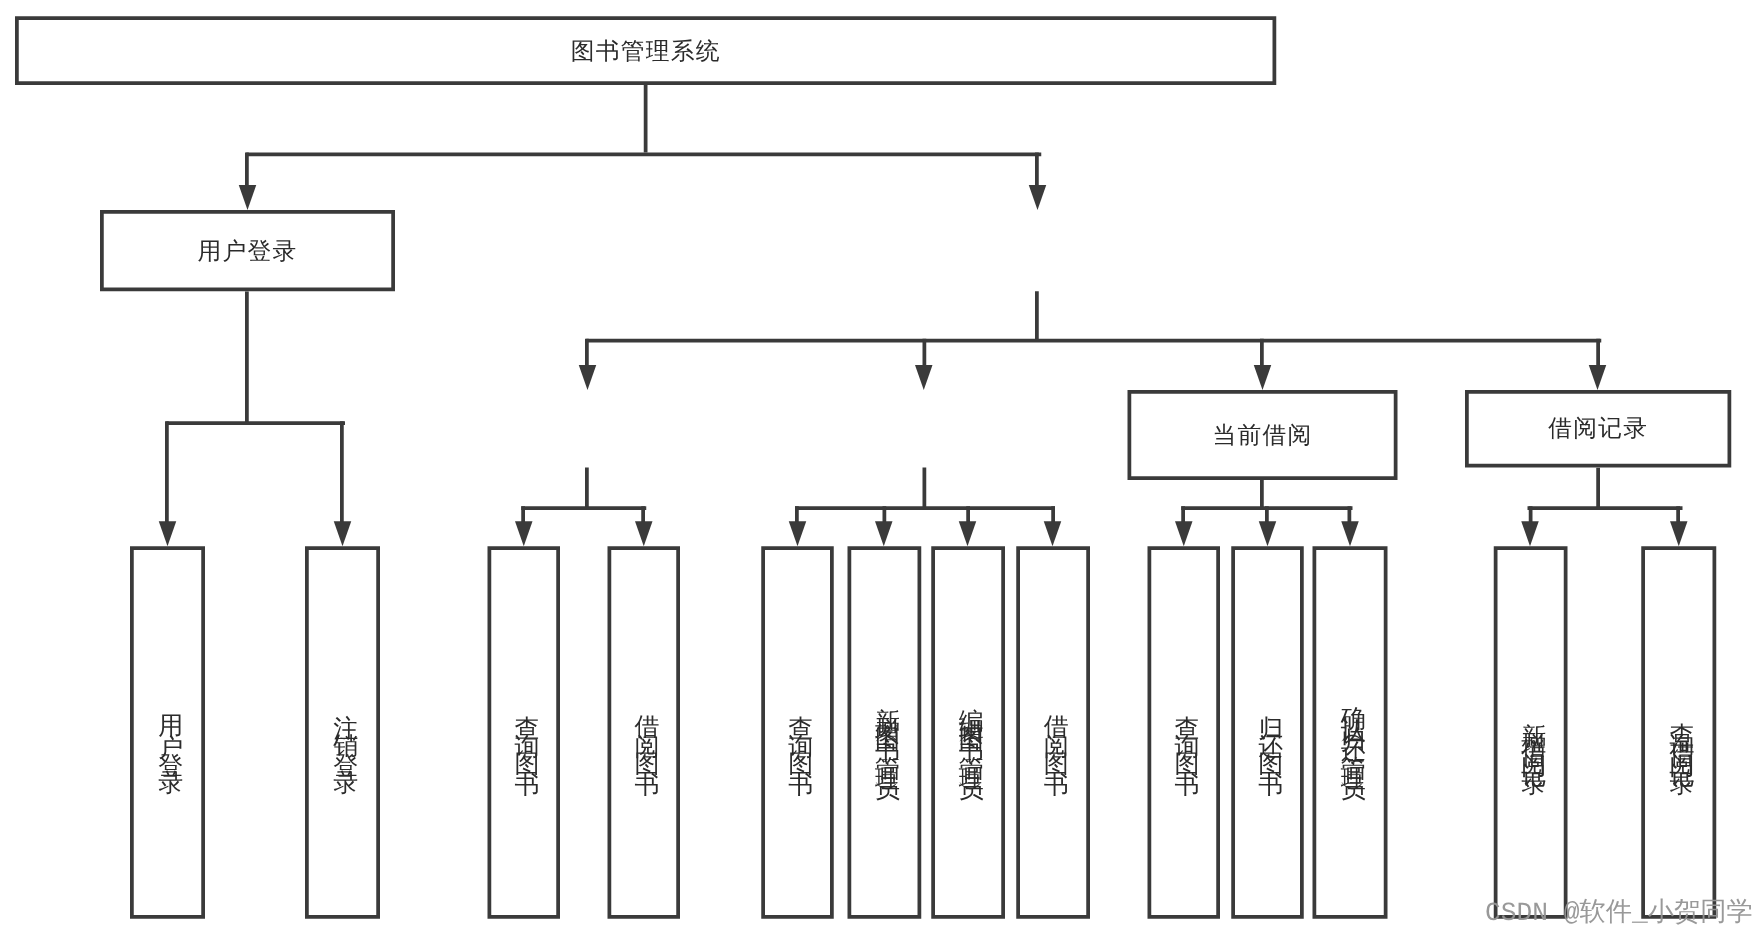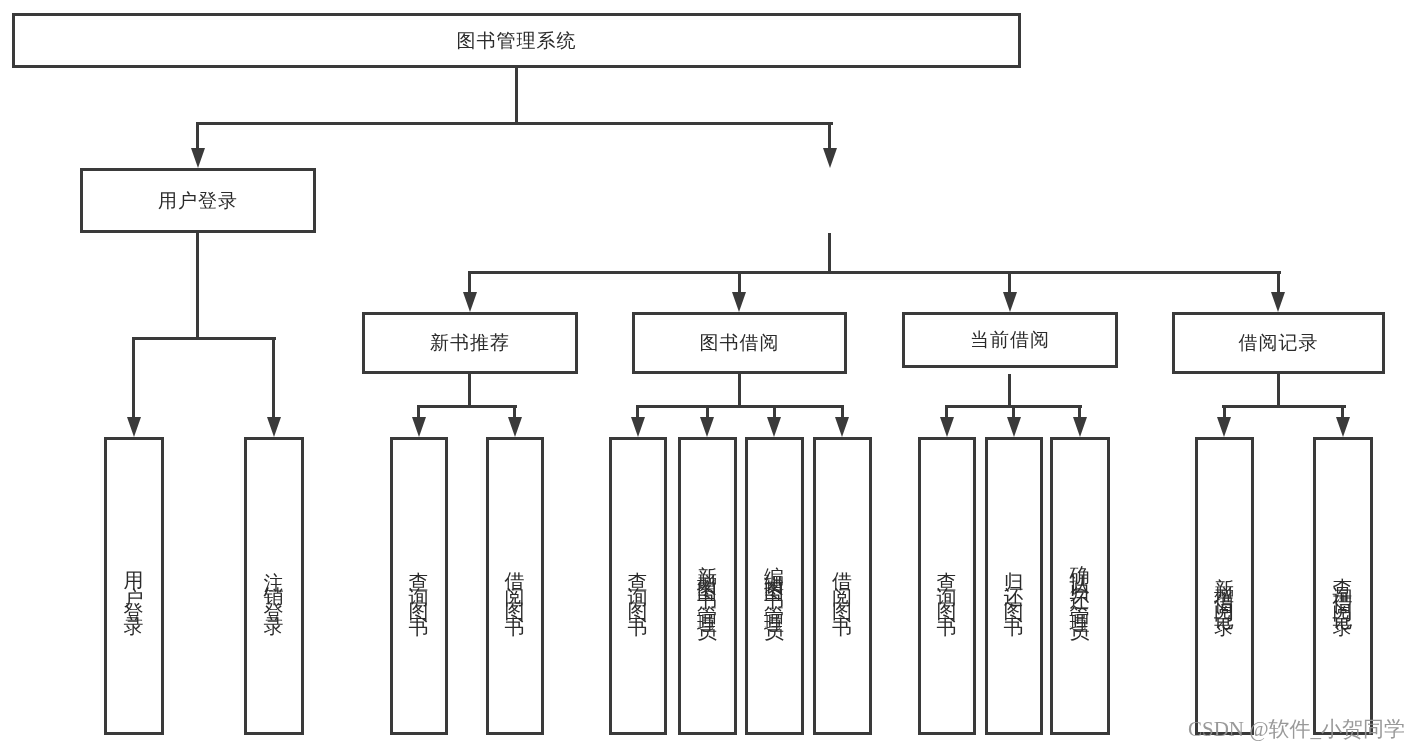--- a/index.html
+++ b/index.html
@@ -2,21 +2,21 @@
 <html><head>
 <meta charset="utf-8">
 <style>
   html, body { margin: 0; padding: 0; background: #ffffff; }
   .canvas {
     position: relative;
     width: 1405px;
     height: 747px;
     background: #ffffff;
     overflow: hidden;
-    font-family: Liberation Serif, serif;
+    font-family: Liberation Mono, monospace;
   }
   .box {
     position: absolute;
     background: #ffffff;
     border: 3px solid #3a3a3a;
     box-sizing: border-box;
     display: flex;
     align-items: center;
     justify-content: center;
     color: #2b2b2b;
@@ -78,23 +78,21 @@
   <div class="hl" style="left:469px; top:271px; width:812px;"></div>
   <div class="vl" style="left:468px; top:271px; height:24px;"></div>
   <div class="arrow" style="left:463px; top:292px;"></div>
   <div class="vl" style="left:738px; top:271px; height:24px;"></div>
   <div class="arrow" style="left:732px; top:292px;"></div>
   <div class="vl" style="left:1008px; top:271px; height:24px;"></div>
   <div class="arrow" style="left:1003px; top:292px;"></div>
   <div class="vl" style="left:1277px; top:271px; height:24px;"></div>
   <div class="arrow" style="left:1271px; top:292px;"></div>
 
-  <div class="box h" style="left:362px; top:312px; width:216px; height:62px;">新书推荐</div>
-  <div class="box h" style="left:632px; top:312px; width:215px; height:62px;">图书借阅</div>
-  <div class="box h" style="left:902px; top:312px; width:216px; height:56px;">当前借阅</div>
+  <div class="box h" style="left:902px; top:312px; width:216px; height:72px;">当前借阅</div>
   <div class="box h" style="left:1172px; top:312px; width:213px; height:62px;">借阅记录</div>
 
   <div class="vl" style="left:468px; top:374px; height:33px;"></div>
   <div class="hl" style="left:417px; top:405px; width:100px;"></div>
   <div class="vl" style="left:417px; top:405px; height:16px;"></div>
   <div class="arrow" style="left:412px; top:417px;"></div>
   <div class="vl" style="left:513px; top:405px; height:16px;"></div>
   <div class="arrow" style="left:508px; top:417px;"></div>
 
   <div class="vl" style="left:738px; top:374px; height:33px;"></div>

